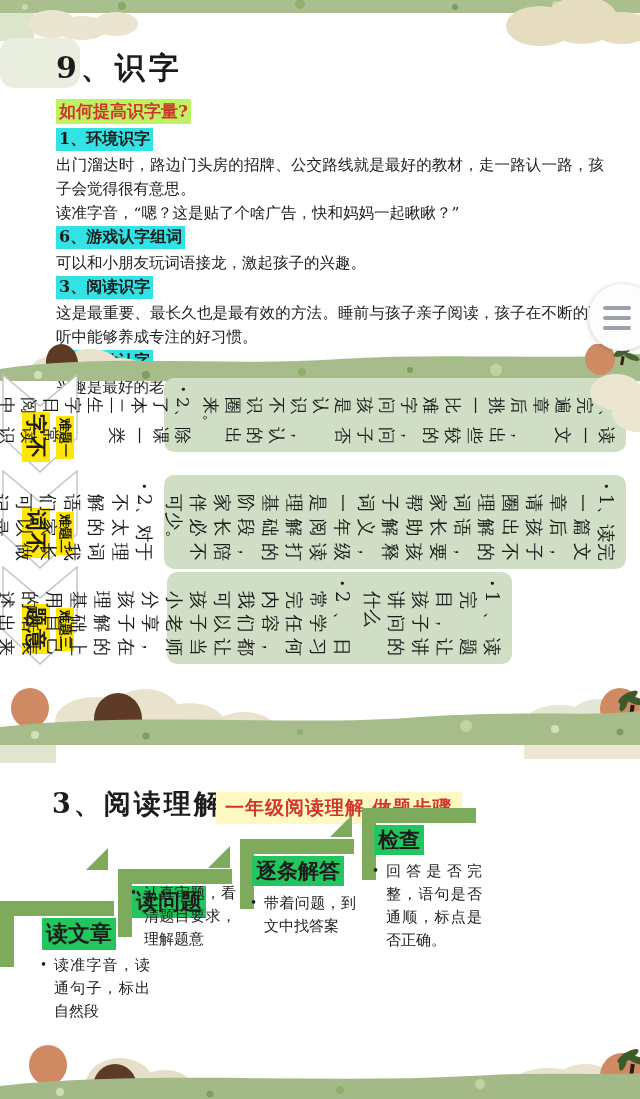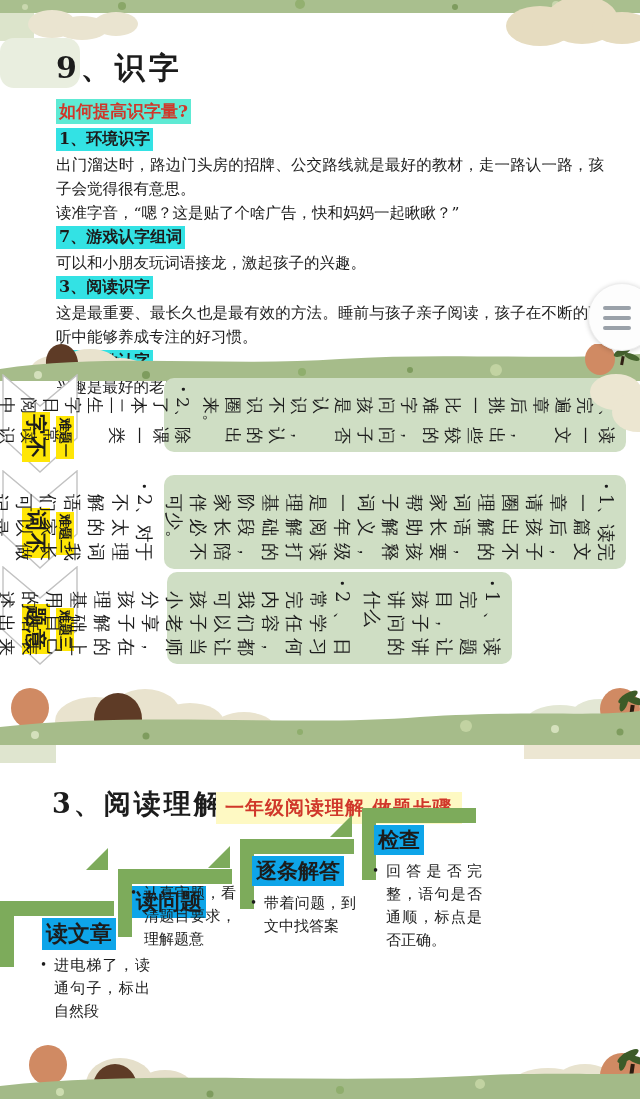--- a/index.html
+++ b/index.html
@@ -5,21 +5,21 @@
   html,body{margin:0;padding:0;background:#888;}
   .canvas{position:relative;width:640px;height:1099px;background:#ffffff;overflow:hidden;
           font-family:"DejaVu Sans",sans-serif;color:#1c1c1c;margin:0 auto;}
   .abs{position:absolute;}
   svg{display:block;}
 
   
   .sec1{position:absolute;left:56px;top:48px;width:548px;}
   .sec1 h1{margin:0 0 10px 0;font-size:30px;font-weight:bold;letter-spacing:4px;
            font-family:"DejaVu Serif","Liberation Serif",serif;}
-  .hl-y{background:#5eead4;}
+  .hl-y{background:#bef264;}
   .hl-c{background:#33e2e4;}
   .red{color:#d0372a;}
   .qline{display:inline-block;font-size:17px;font-weight:bold;padding:1px 3px;margin:0 0 3px 0;
          font-family:"DejaVu Serif","Liberation Serif",serif;}
   .subh{display:inline-block;font-size:16px;font-weight:bold;padding:1px 3px;margin:1px 0 2px 0;
         font-family:"DejaVu Serif","Liberation Serif",serif;}
   .sec1 p{margin:0;font-size:15.5px;line-height:24px;text-align:justify;
           font-family:"DejaVu Serif","Liberation Serif",serif;}
 
   
@@ -47,21 +47,21 @@
             padding:0 2px;letter-spacing:2px;white-space:nowrap;}
 
   
   .sec3-title{position:absolute;left:52px;top:786px;font-size:27px;font-weight:bold;letter-spacing:3px;
               font-family:"DejaVu Serif","Liberation Serif",serif;}
   .sec3-sub{position:absolute;left:216px;top:792px;background:#fef9c3;color:#d0372a;
             font-size:19px;font-weight:bold;padding:3px 9px;letter-spacing:1px;
             font-family:"DejaVu Serif","Liberation Serif",serif;}
   .bar{position:absolute;background:#7dab5b;}
   .tri{position:absolute;width:22px;height:22px;}
-  .step-label{position:absolute;background:#0ea5e9;font-weight:bold;padding:1px 4px;
+  .step-label{position:absolute;background:#22c55e;font-weight:bold;padding:1px 4px;
               font-family:"DejaVu Serif","Liberation Serif",serif;white-space:nowrap;text-align:right;}
   .step-det{position:absolute;font-size:15px;line-height:23px;padding-left:16px;text-align:justify;
             font-family:"DejaVu Serif","Liberation Serif",serif;}
   .step-det::before{content:"\2022";position:absolute;left:2px;top:0;font-size:12px;}
 </style>
 </head>
 <body>
 
 <div class="canvas">
 
@@ -87,21 +87,21 @@
   </svg>
 
   <div class="sec1">
     <h1>9、识字</h1>
     <div><span class="qline hl-y red">如何提高识字量?</span></div>
 
     <div><span class="subh hl-c">1、环境识字</span></div>
     <p>出门溜达时，路边门头房的招牌、公交路线就是最好的教材，走一路认一路，孩子会觉得很有意思。</p>
     <p>读准字音，“嗯？这是贴了个啥广告，快和妈妈一起瞅瞅？”</p>
 
-    <div><span class="subh hl-c">7、游戏认字组词</span></div>
+    <div><span class="subh hl-c">6、游戏认字组词</span></div>
     <p>可以和小朋友玩词语接龙，激起孩子的兴趣。</p>
 
     <div><span class="subh hl-c">3、阅读识字</span></div>
     <p>这是最重要、最长久也是最有效的方法。睡前与孩子亲子阅读，孩子在不断的聆听中能够养成专注的好习惯。</p>
 
     <div><span class="subh hl-c">4、听歌认字</span></div>
     <p>兴趣是最好的老师，如果家里有对歌曲感兴趣的孩子，可以教孩子认读歌词</p>
   </div>
 
   <button class="fab">
@@ -214,21 +214,21 @@
     <rect x="0" y="60" width="56" height="18" fill="#dfe5cf"></rect>
     <rect x="524" y="60" width="116" height="14" fill="#ece6d2"></rect>
   </svg>
 
   <div class="sec3-title">3、阅读理解</div>
   <div class="sec3-sub">一年级阅读理解 做题步骤</div>
 
   <div class="bar" style="left:0;top:901px;width:114px;height:15px;"></div>
   <div class="bar" style="left:0;top:901px;width:14px;height:66px;"></div>
   <span class="step-label" style="left:42px;top:918px;font-size:22px;">读文章</span>
-  <p class="step-det" style="left:38px;top:954px;width:96px;margin:0;">进电梯了，读通句子，标出自然段</p>
+  <p class="step-det" style="left:38px;top:954px;width:96px;margin:0;">读准字音，读通句子，标出自然段</p>
 
   <svg class="tri" style="left:86px;top:848px;" viewBox="0 0 22 22">
     <polygon points="0,22 22,22 22,0" fill="#7dab5b"></polygon>
     </svg>
   <div class="bar" style="left:118px;top:869px;width:114px;height:15px;"></div>
   <div class="bar" style="left:118px;top:869px;width:14px;height:68px;"></div>
   <span class="step-label" style="left:132px;top:886px;font-size:22px;">读问题</span>
   <p class="step-det" style="left:128px;top:882px;width:92px;margin:0;">认真审题，看清题目要求，理解题意</p>
 
   <svg class="tri" style="left:208px;top:846px;" viewBox="0 0 22 22">

